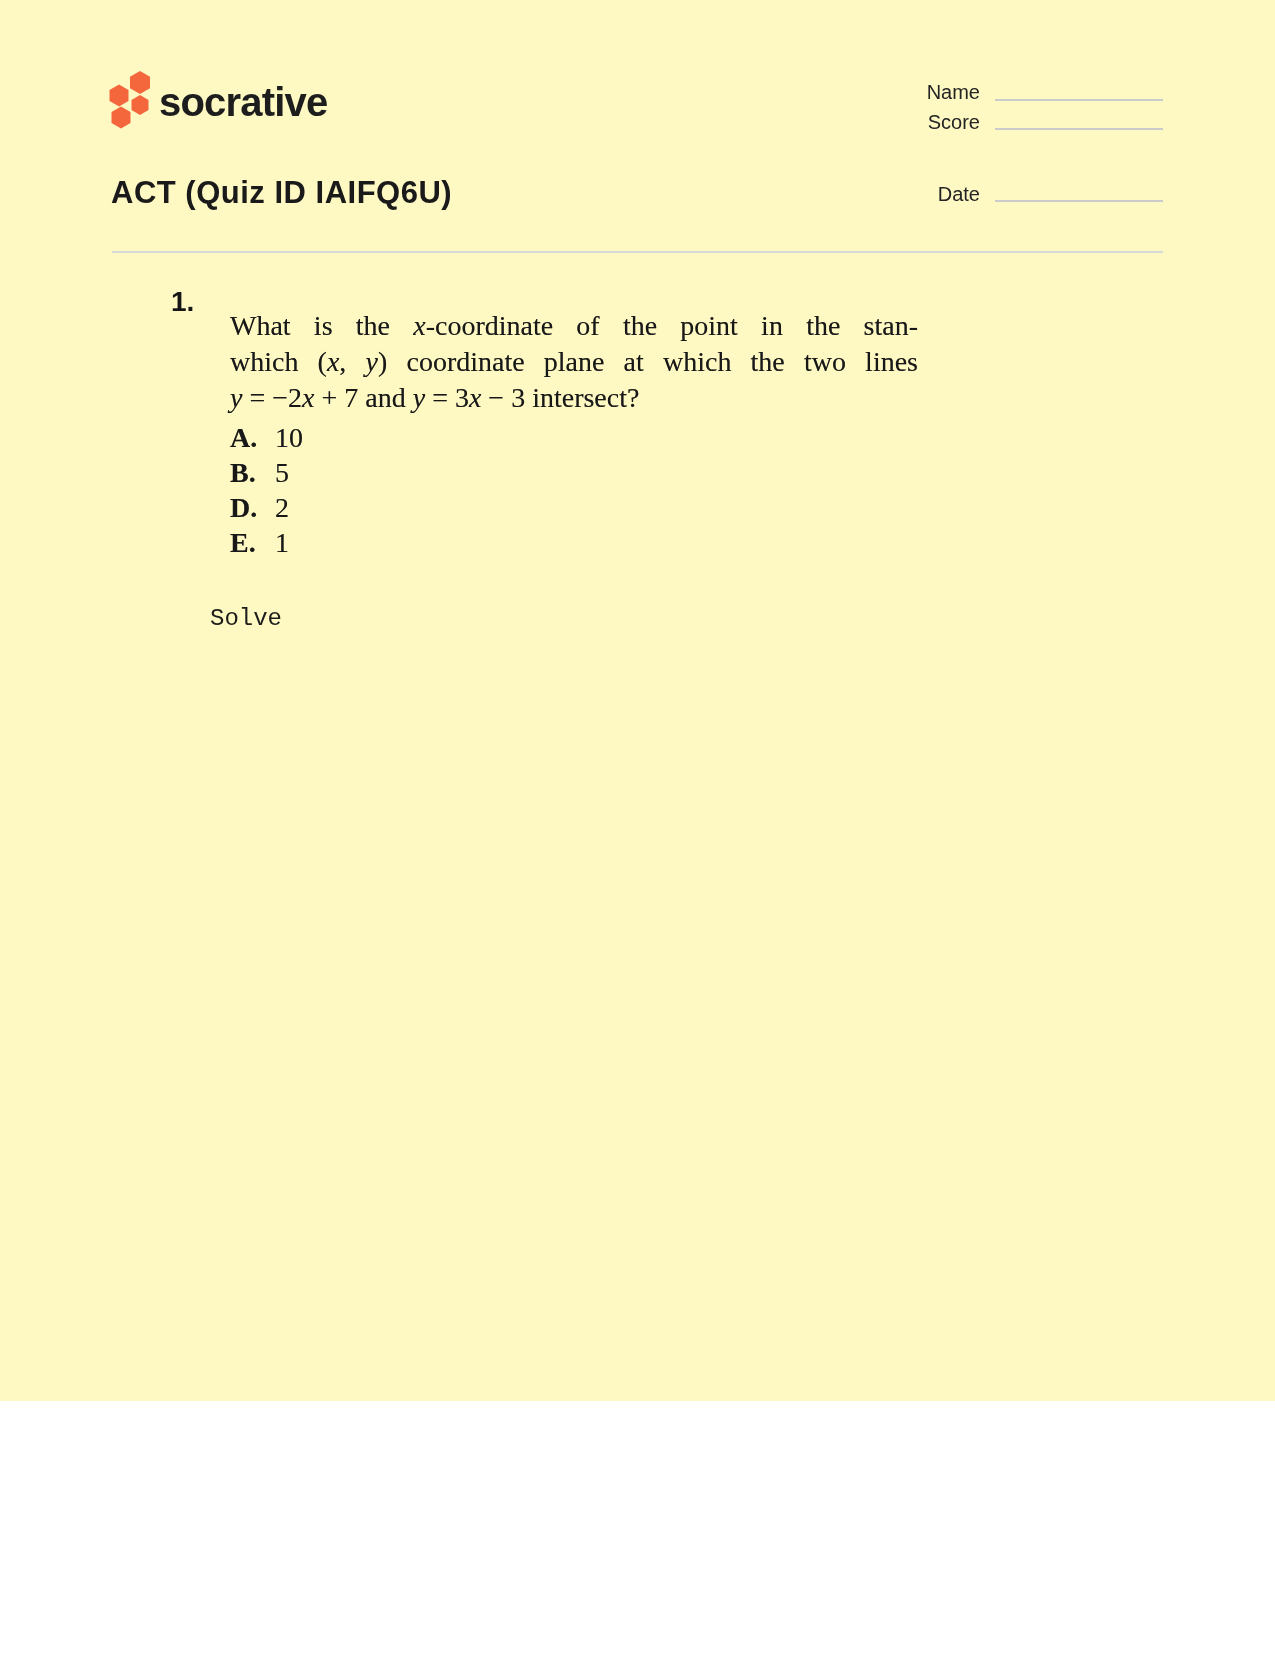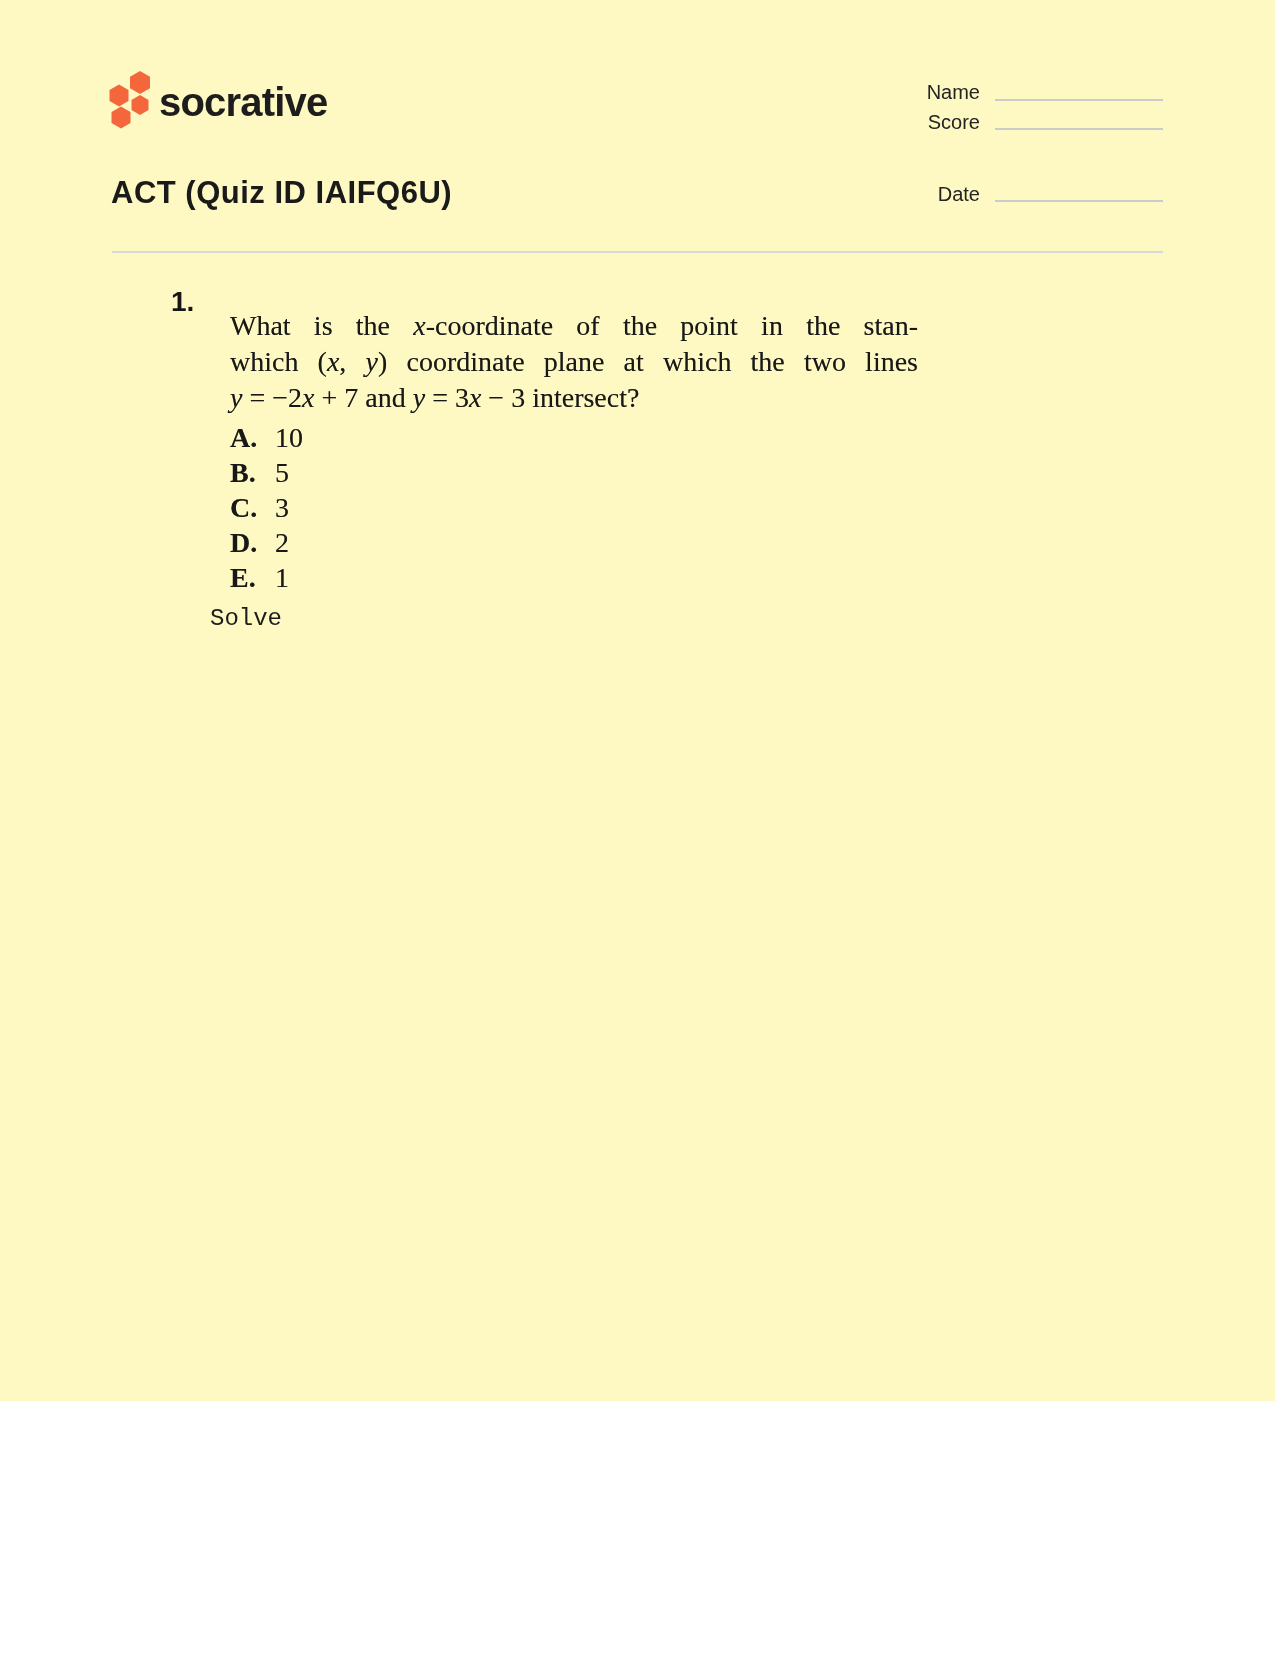--- a/index.html
+++ b/index.html
@@ -85,21 +85,20 @@
 
   <div class="qbody">
     <div>
         <div class="qline just"><span>What is the </span><i>x</i><span>-coordinate of the point in the stan-</span></div>
         <div class="qline just"><span>which (</span><i>x</i><span>, </span><i>y</i><span>) coordinate plane at which the two lines</span></div>
         <div class="qline"><i>y</i><span> = −2</span><i>x</i><span> + 7 and </span><i>y</i><span> = 3</span><i>x</i><span> − 3 intersect?</span></div>
       </div>
     <div class="options">
         <div class="opt"><span class="opt-letter">A.</span><span class="opt-value">10</span></div>
         <div class="opt"><span class="opt-letter">B.</span><span class="opt-value">5</span></div>
-        <div class="opt"><span class="opt-letter">C.</span><span class="opt-value">3</span></div>
         <div class="opt"><span class="opt-letter">D.</span><span class="opt-value">2</span></div>
         <div class="opt"><span class="opt-letter">E.</span><span class="opt-value">1</span></div>
       </div>
   </div>
 
   <div class="solve">Solve</div>
 
 </div>
 
 </body></html>

